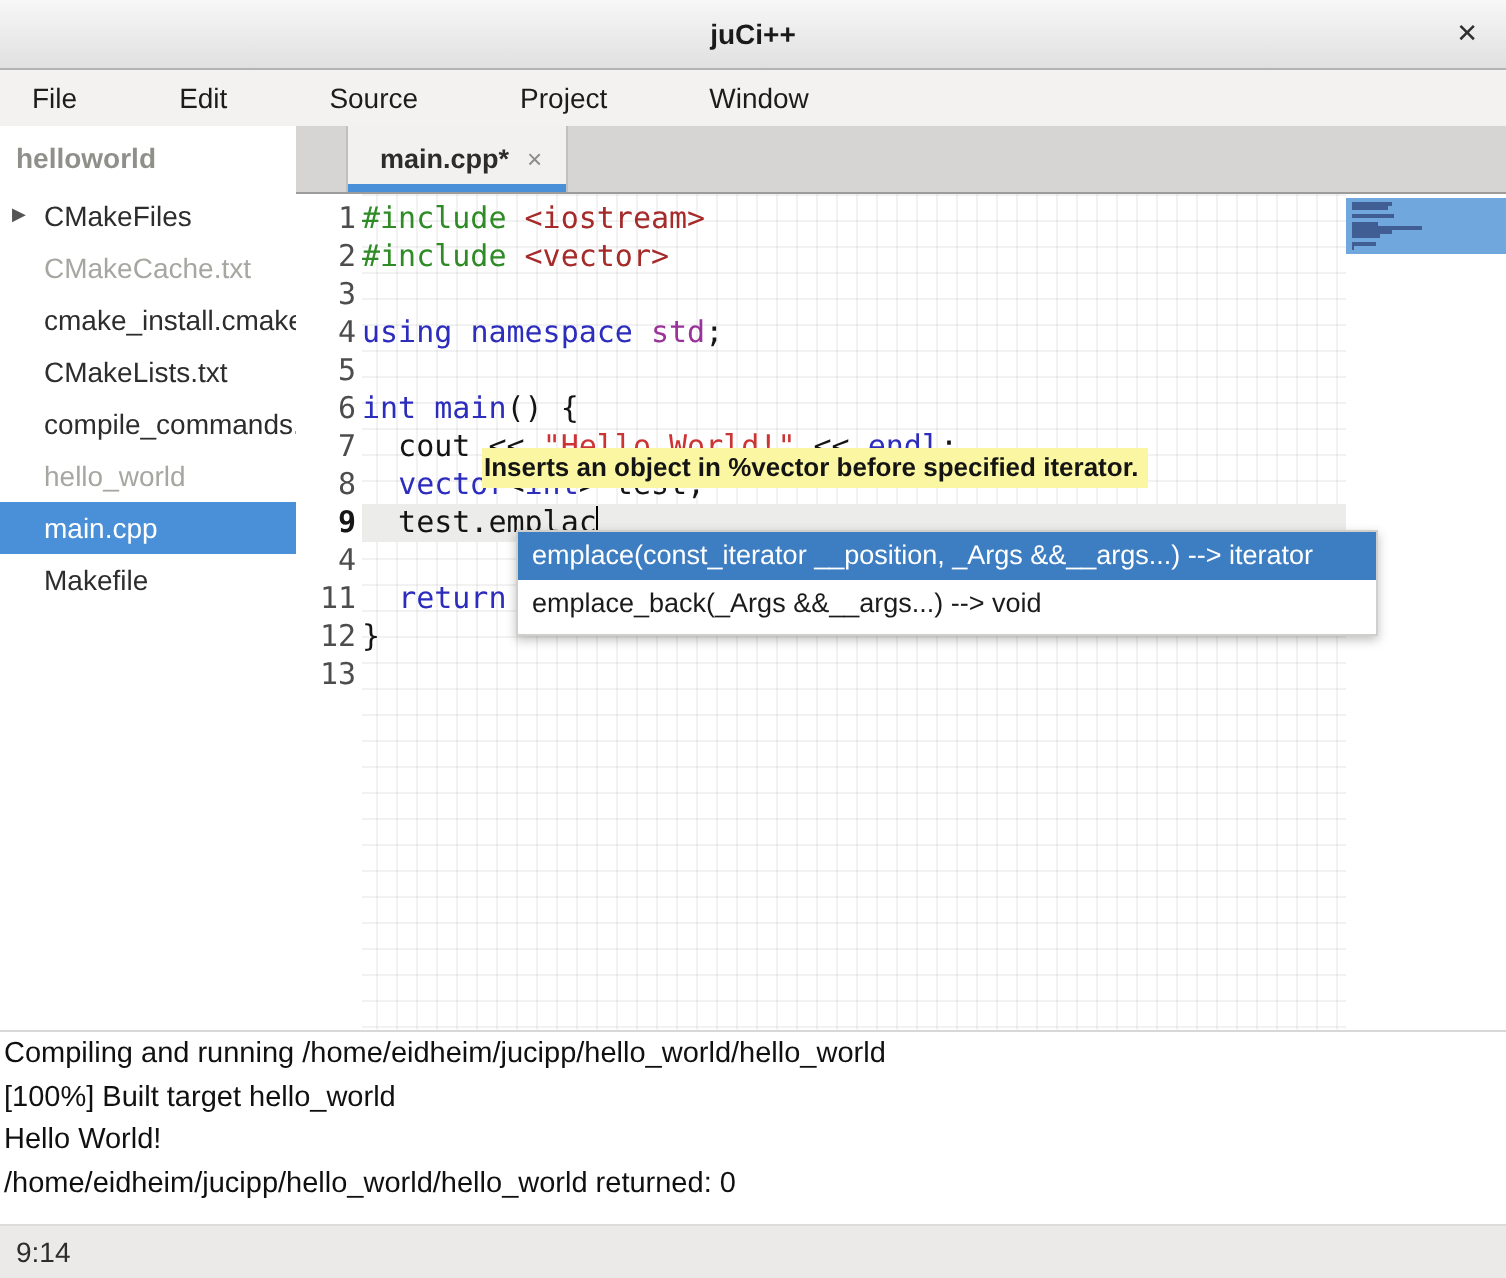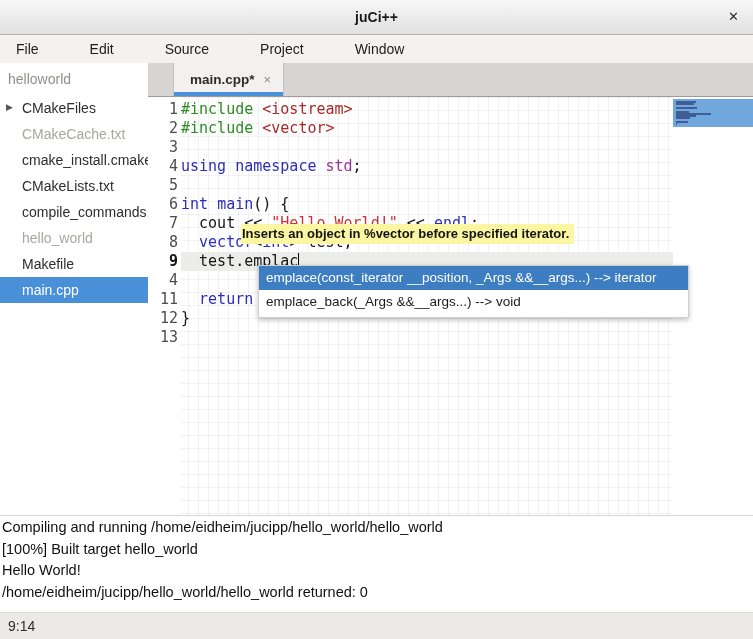--- a/index.html
+++ b/index.html
@@ -15,21 +15,21 @@
   .close-btn { position:absolute; right:14px; top:9px; font-size:13px; color:#2f2f2f; cursor:default; }
 
   
   .menubar { position:absolute; left:0; top:35px; width:753px; height:28px; background:#f3f2f1;
     display:flex; align-items:center; padding-left:4px;gap:27px; }
   .menu-item { font-size:14px; color:#1c1c1c; padding:5px 12px; }
 
   
   .sidebar { position:absolute; left:0; top:63px; width:149px; height:452px; background:#fff;
     border-right:1px dashed #b8b8b4; overflow:hidden; }
-  .side-header { font-size:14px; color:#90908b; padding:8px 0 8px 8px; }
+  .side-header { font-size:14px; color:#90908b; padding:8px 0 8px 8px;font-weight:bold; }
   .side-row { height:26px; display:flex; align-items:center; font-size:14px; color:#2d2d2d;
     padding-left:22px; position:relative; white-space:nowrap; overflow:hidden; }
   .side-row.dimmed { color:#a7a7a2; }
   .side-row.selected { background:#4a90d9; color:#fff; }
   .expander { position:absolute; left:6px; top:7px; font-size:9px; color:#555; }
 
   
   .editorpane { position:absolute; left:148px; top:63px; width:605px; height:452px; background:#fff; }
   .tabbar { position:absolute; left:0; top:0; width:605px; height:34px; background:#d7d5d3;
     border-bottom:1px solid #9e9c9a; display:flex; align-items:stretch; padding-left:25px; }
@@ -112,25 +112,25 @@
         </div>
         <div class="side-row">
           <span>CMakeLists.txt</span>
         </div>
         <div class="side-row">
           <span>compile_commands.</span>
         </div>
         <div class="side-row dimmed">
           <span>hello_world</span>
         </div>
+        <div class="side-row selected">
+          <span>main.cpp</span>
+        </div>
         <div class="side-row">
           <span>Makefile</span>
-        </div>
-        <div class="side-row selected">
-          <span>main.cpp</span>
         </div>
       </div>
   </div>
 
   <div class="editorpane">
     <div class="tabbar">
       <div class="tab">
         <span class="tab-label">main.cpp*</span>
         <span class="tab-close">×</span>
         <span class="tab-underline"></span>

